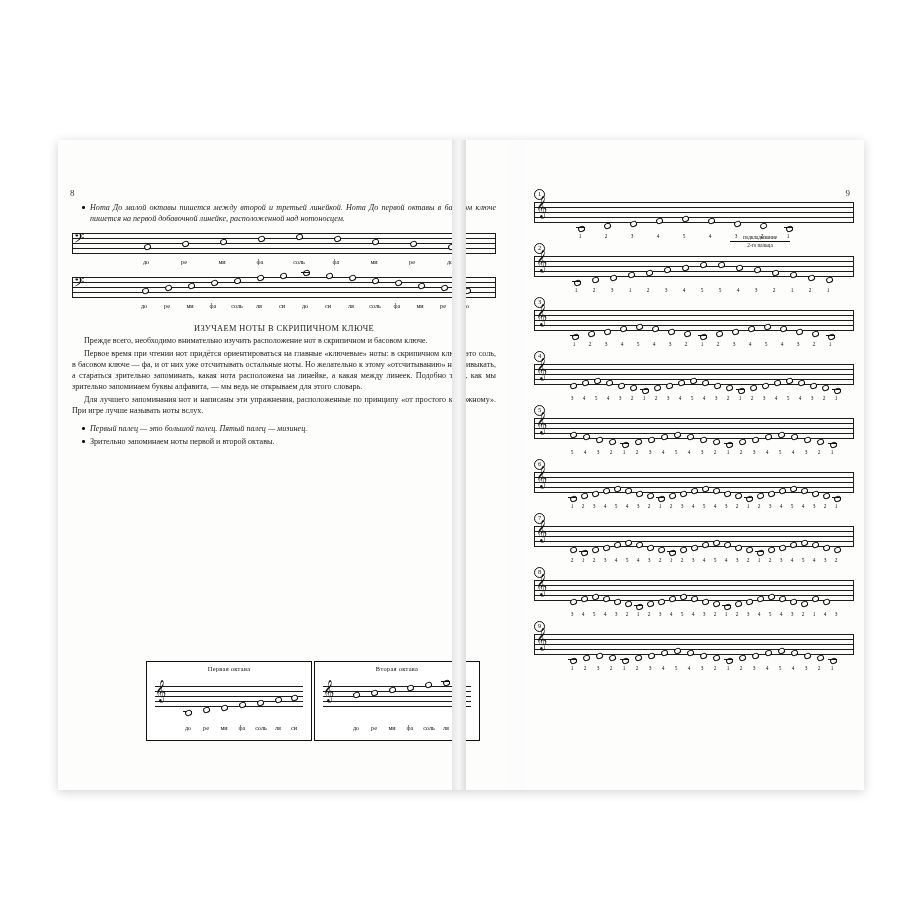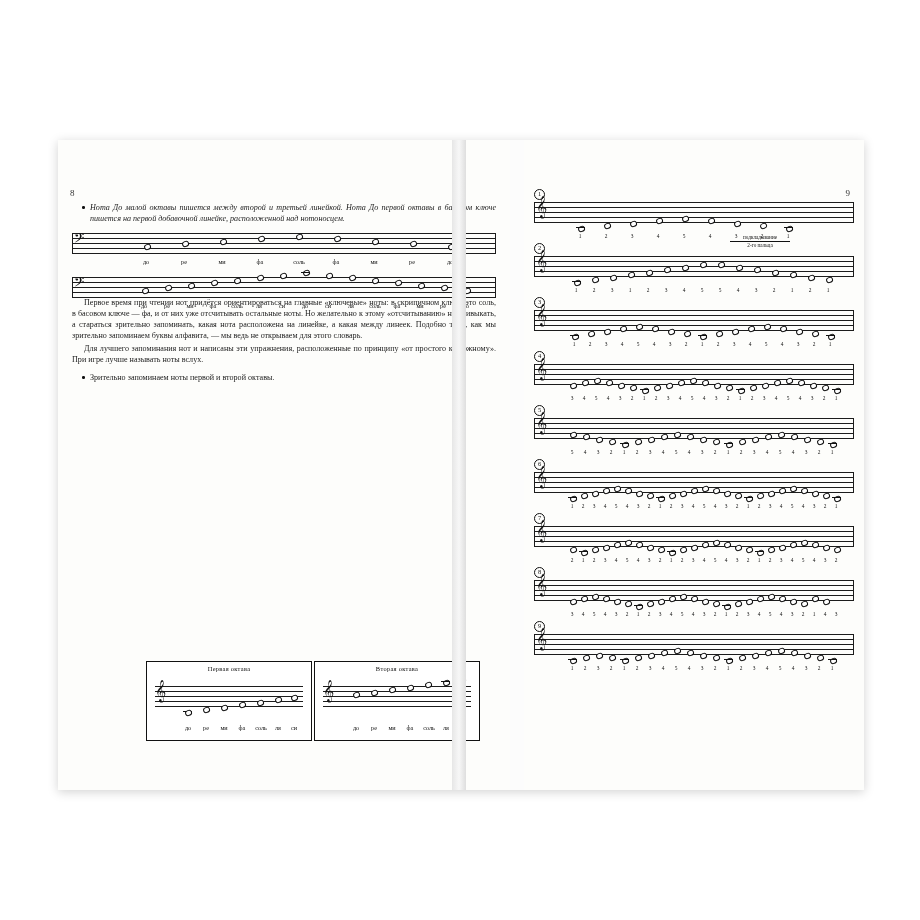--- a/index.html
+++ b/index.html
@@ -196,25 +196,28 @@
           <div class="lbl" style="left:233px;top:23px;">до</div>
           <div class="lbl" style="left:256px;top:23px;">си</div>
           <div class="lbl" style="left:279px;top:23px;">ля</div>
           <div class="lbl" style="left:303px;top:23px;">соль</div>
           <div class="lbl" style="left:325px;top:23px;">фа</div>
           <div class="lbl" style="left:348px;top:23px;">ми</div>
           <div class="lbl" style="left:371px;top:23px;">ре</div>
           <div class="lbl" style="left:394px;top:23px;">до</div>
         </div>
 
-
+        <h2 class="hd" style="margin-top:26px;">ИЗУЧАЕМ НОТЫ В СКРИПИЧНОМ КЛЮЧЕ</h2>
+
+        <p class="par">Прежде всего, необходимо внимательно изучить расположение нот в скрипичном и басовом ключе.</p>
         <p class="par">Первое время при чтении нот придётся ориентироваться на главные «ключевые» ноты: в скрипичном ключе это соль, в басовом ключе — фа, и от них уже отсчитывать остальные ноты. Но желательно к этому «отсчитыванию» не привыкать, а стараться зрительно запоминать, какая нота расположена на линейке, а какая между линеек. Подобно тому, как мы зрительно запоминаем буквы алфавита, — мы ведь не открываем для этого словарь.</p>
         <p class="par">Для лучшего запоминания нот и написаны эти упражнения, расположенные по принципу «от простого к сложному». При игре лучше называть ноты вслух.</p>
 
         <ul class="bul" style="margin-top:7px;">
+          <li><span class="it">Первый палец — это большой палец. Пятый палец — мизинец.</span></li>
           <li><span>Зрительно запоминаем ноты первой и второй октавы.</span></li>
         </ul>
       </div>
 
       <div class="boxed" style="left:88px;top:521px;width:164px;height:78px;">
         <div class="boxttl" style="top:3px;">Первая октава</div>
         <div class="staff" style="position:absolute;left:8px;top:24px;width:148px;height:20px;">
           <div class="lines">
             <i style="top:0"></i>
               <i style="top:5px"></i>

